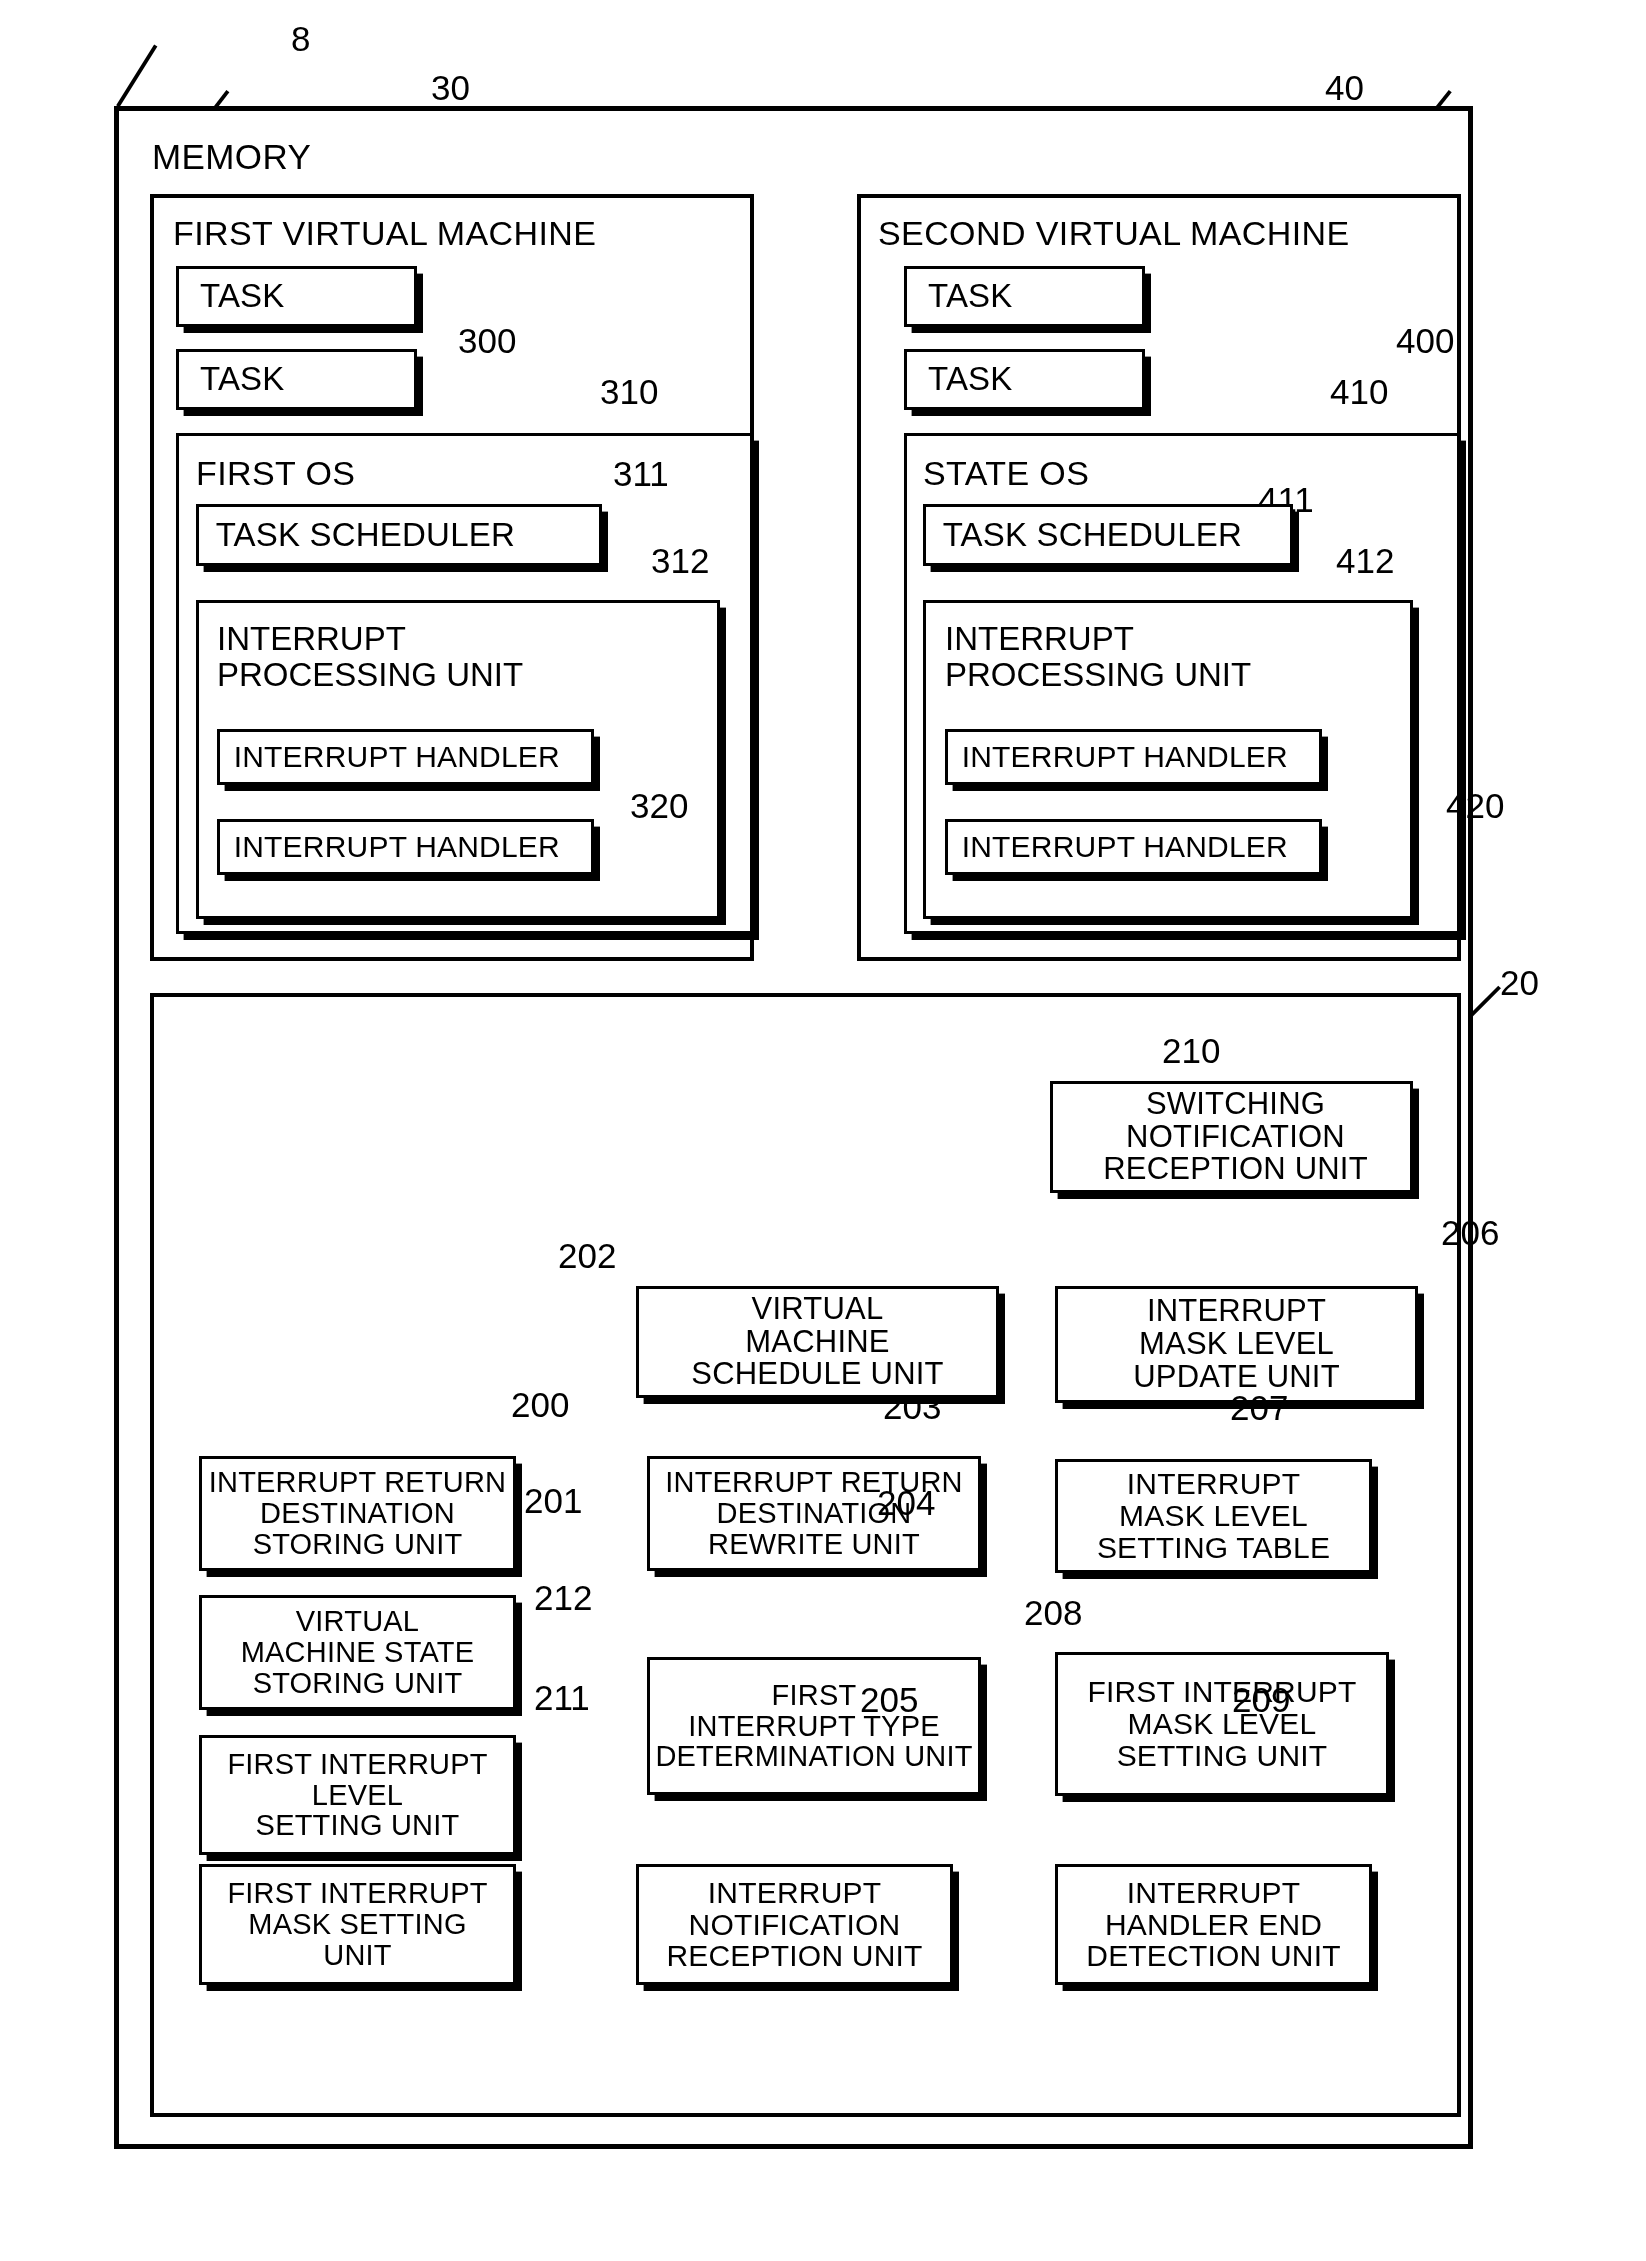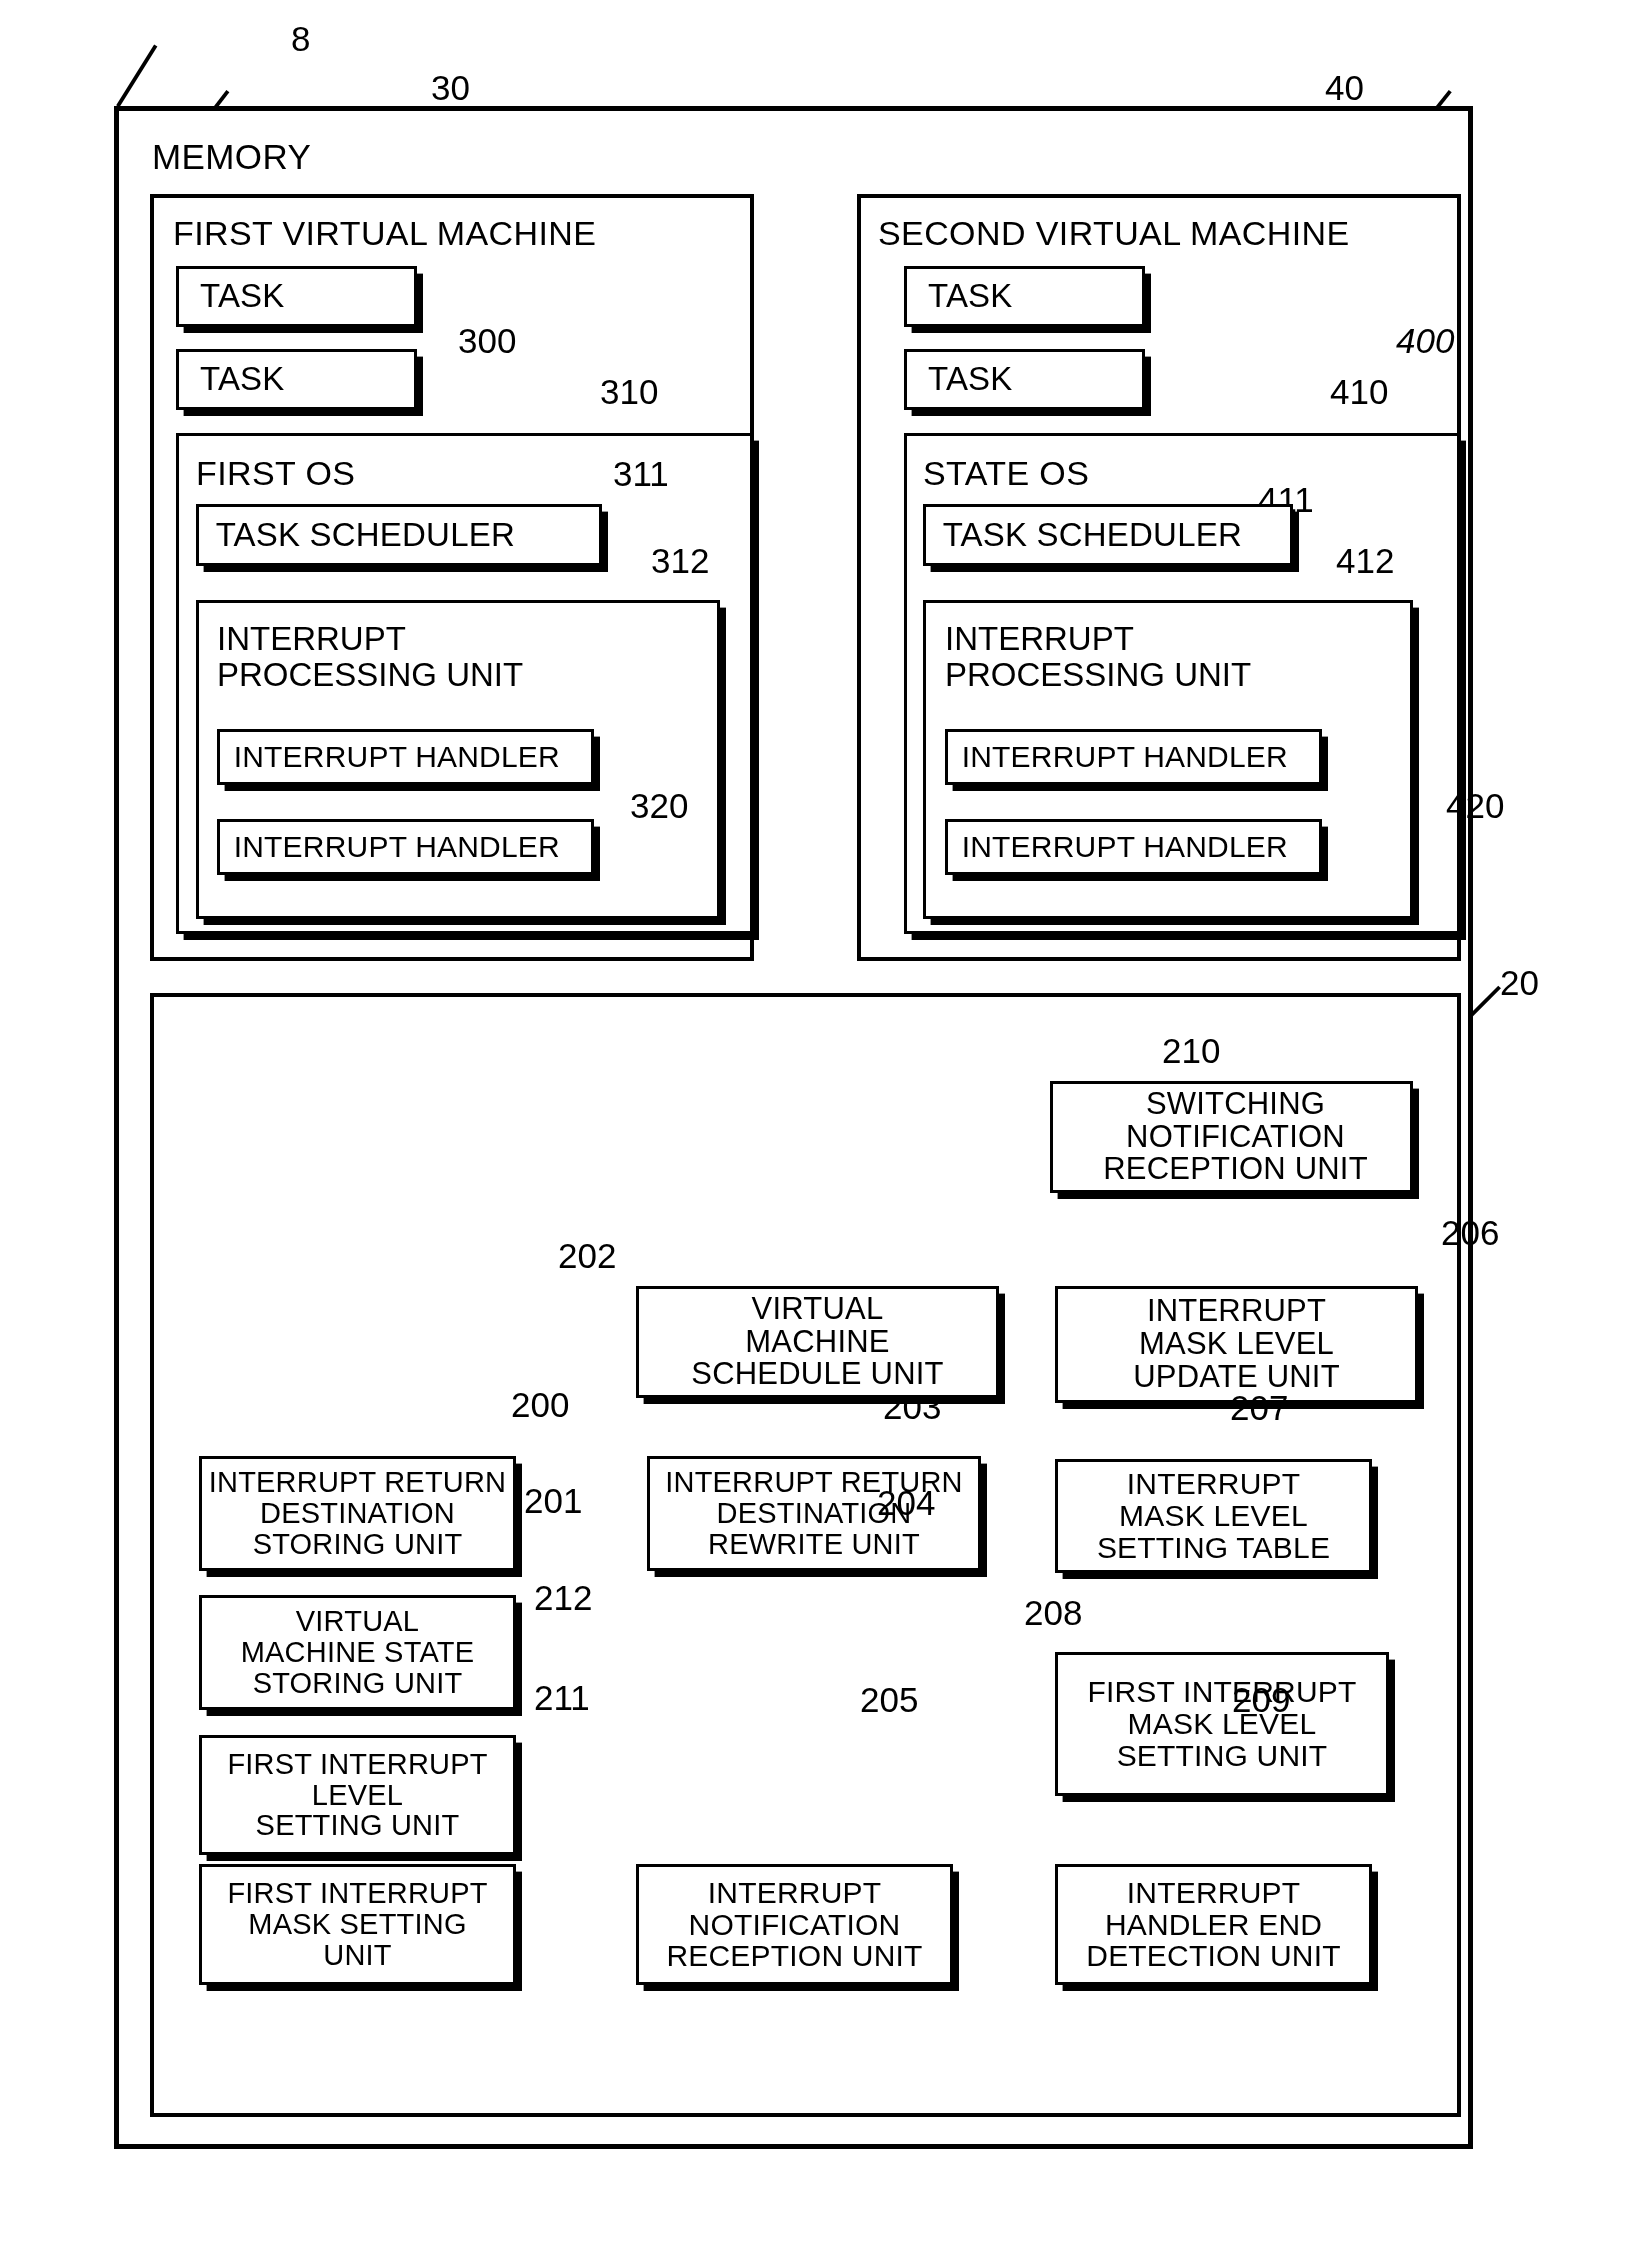--- a/index.html
+++ b/index.html
@@ -227,21 +227,21 @@
   <div class="refnum" style="left:1325px; top:68px;">40</div>
   <div class="outer" style="left:857px; top:194px; width:604px; height:767px; border-width:4.6px;"></div>
   <div class="lbl" style="left:878px; top:214px; font-size:34px;">SECOND VIRTUAL MACHINE</div>
 
   <div class="box shadow" style="left:904px; top:266px; width:241px; height:61px;">
     <span class="bxt" style="font-size:33px; text-align:left; padding-left:21px;">TASK</span>
   </div>
   <div class="box shadow" style="left:904px; top:349px; width:241px; height:61px;">
     <span class="bxt" style="font-size:33px; text-align:left; padding-left:21px;">TASK</span>
   </div>
-  <div class="refnum" style="left:1396px; top:321px;font-style:italic;">400</div>
+  <div class="refnum" style="left:1396px; top:321px;">400</div>
 
   <div class="refnum" style="left:1330px; top:372px;">410</div>
   <div class="box shadow" style="left:904px; top:433px; width:556px; height:501px; display:block;"></div>
   <div class="lbl" style="left:923px; top:454px; font-size:34px;">STATE OS</div>
 
   <div class="refnum" style="left:1258px; top:480px;">411</div>
   <div class="box shadow" style="left:923px; top:504px; width:370px; height:62px;">
     <span class="bxt" style="font-size:33px; text-align:left; padding-left:16.7px;">TASK SCHEDULER</span>
   </div>
 
@@ -306,20 +306,25 @@
   </div>
 
   <div class="refnum" style="left:524px; top:1481px;">201</div>
   <div class="box shadow" style="left:199px; top:1595px; width:317px; height:115px;">
     <span class="bxt" style="font-size:29px; white-space:pre-line;">VIRTUAL
 MACHINE STATE
 STORING UNIT</span>
   </div>
 
   <div class="refnum" style="left:877px; top:1483px;">204</div>
+  <div class="box shadow" style="left:647px; top:1657px; width:334px; height:138px;">
+    <span class="bxt" style="font-size:29px; white-space:pre-line;">FIRST
+INTERRUPT TYPE
+DETERMINATION UNIT</span>
+  </div>
 
   <div class="refnum" style="left:1024px; top:1593px;">208</div>
   <div class="box shadow" style="left:1055px; top:1652px; width:334px; height:144px;">
     <span class="bxt" style="font-size:30px; white-space:pre-line;">FIRST INTERRUPT
 MASK LEVEL
 SETTING UNIT</span>
   </div>
 
   <div class="refnum" style="left:534px; top:1578px;">212</div>
   <div class="box shadow" style="left:199px; top:1735px; width:317px; height:120px;">

